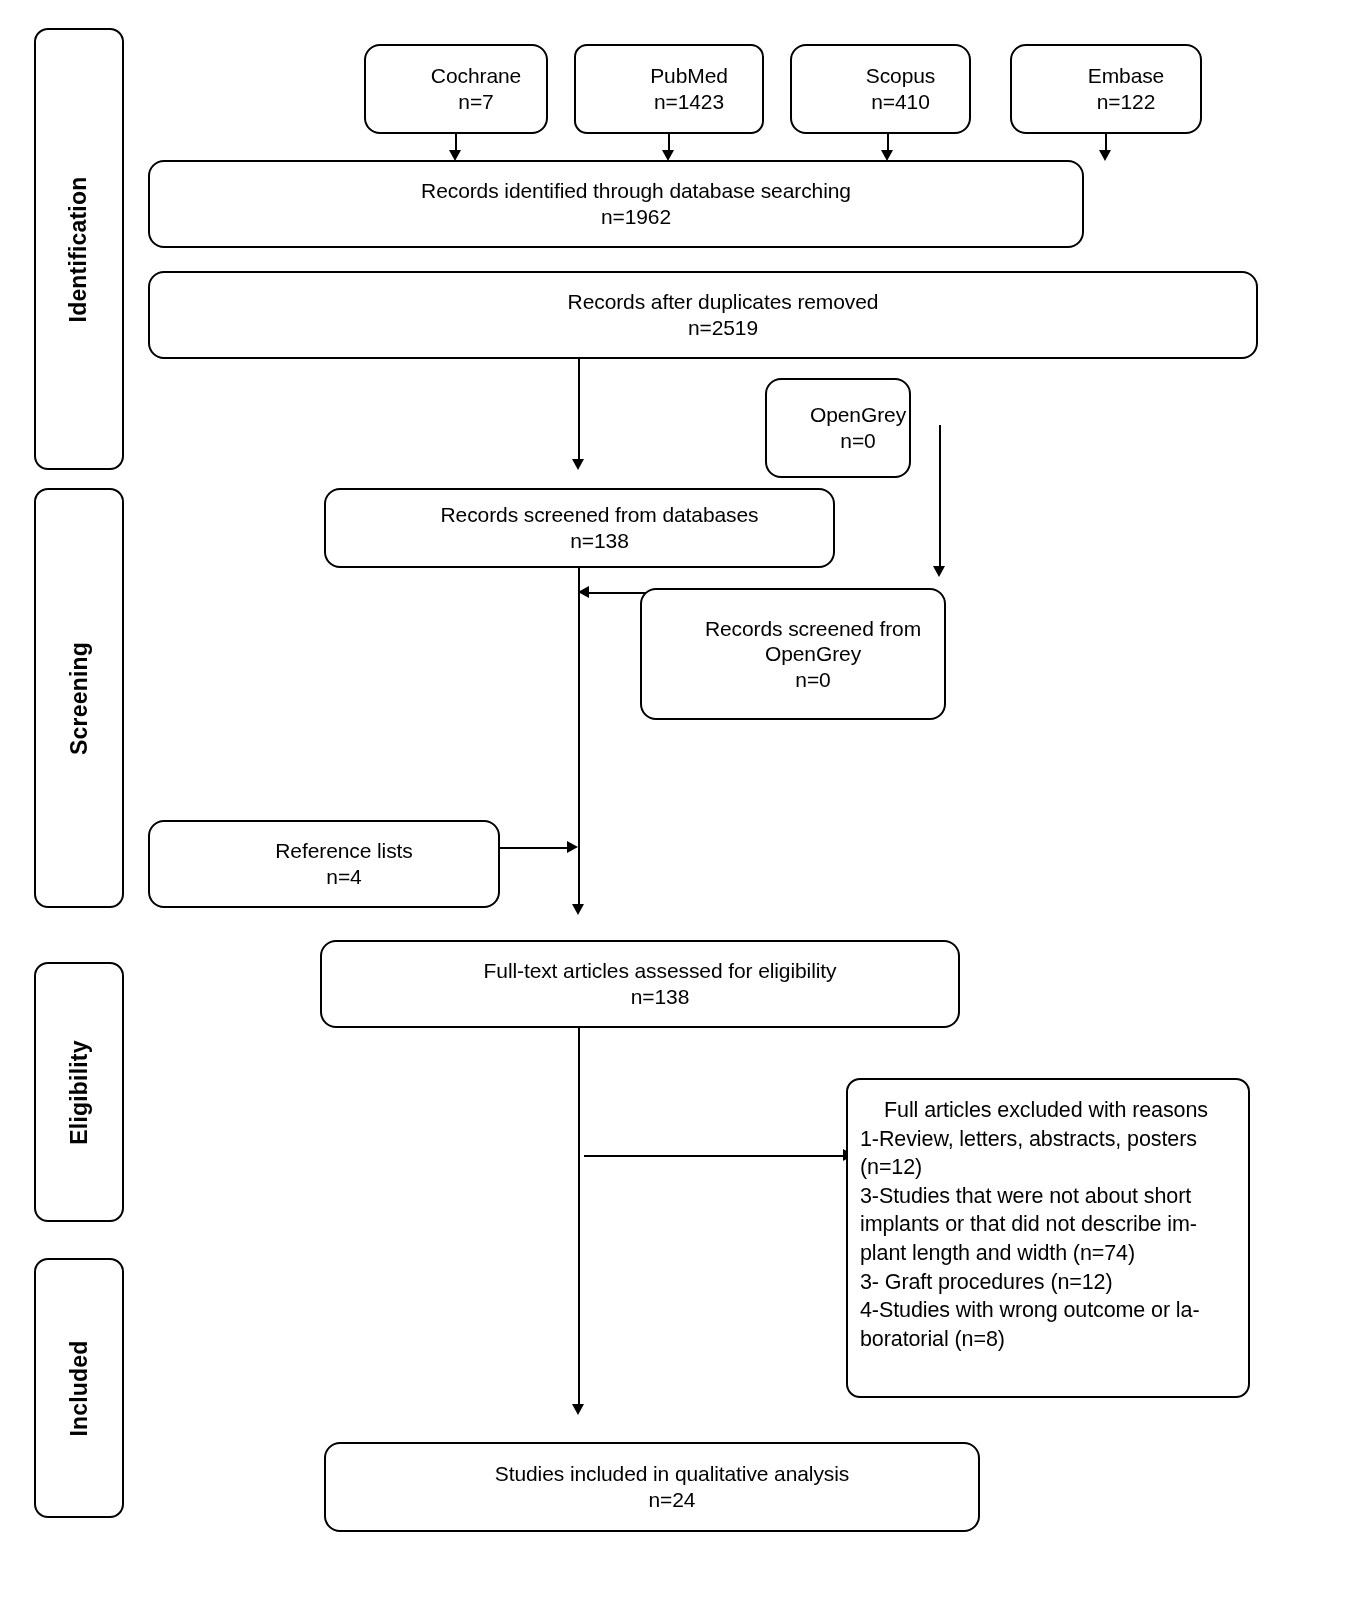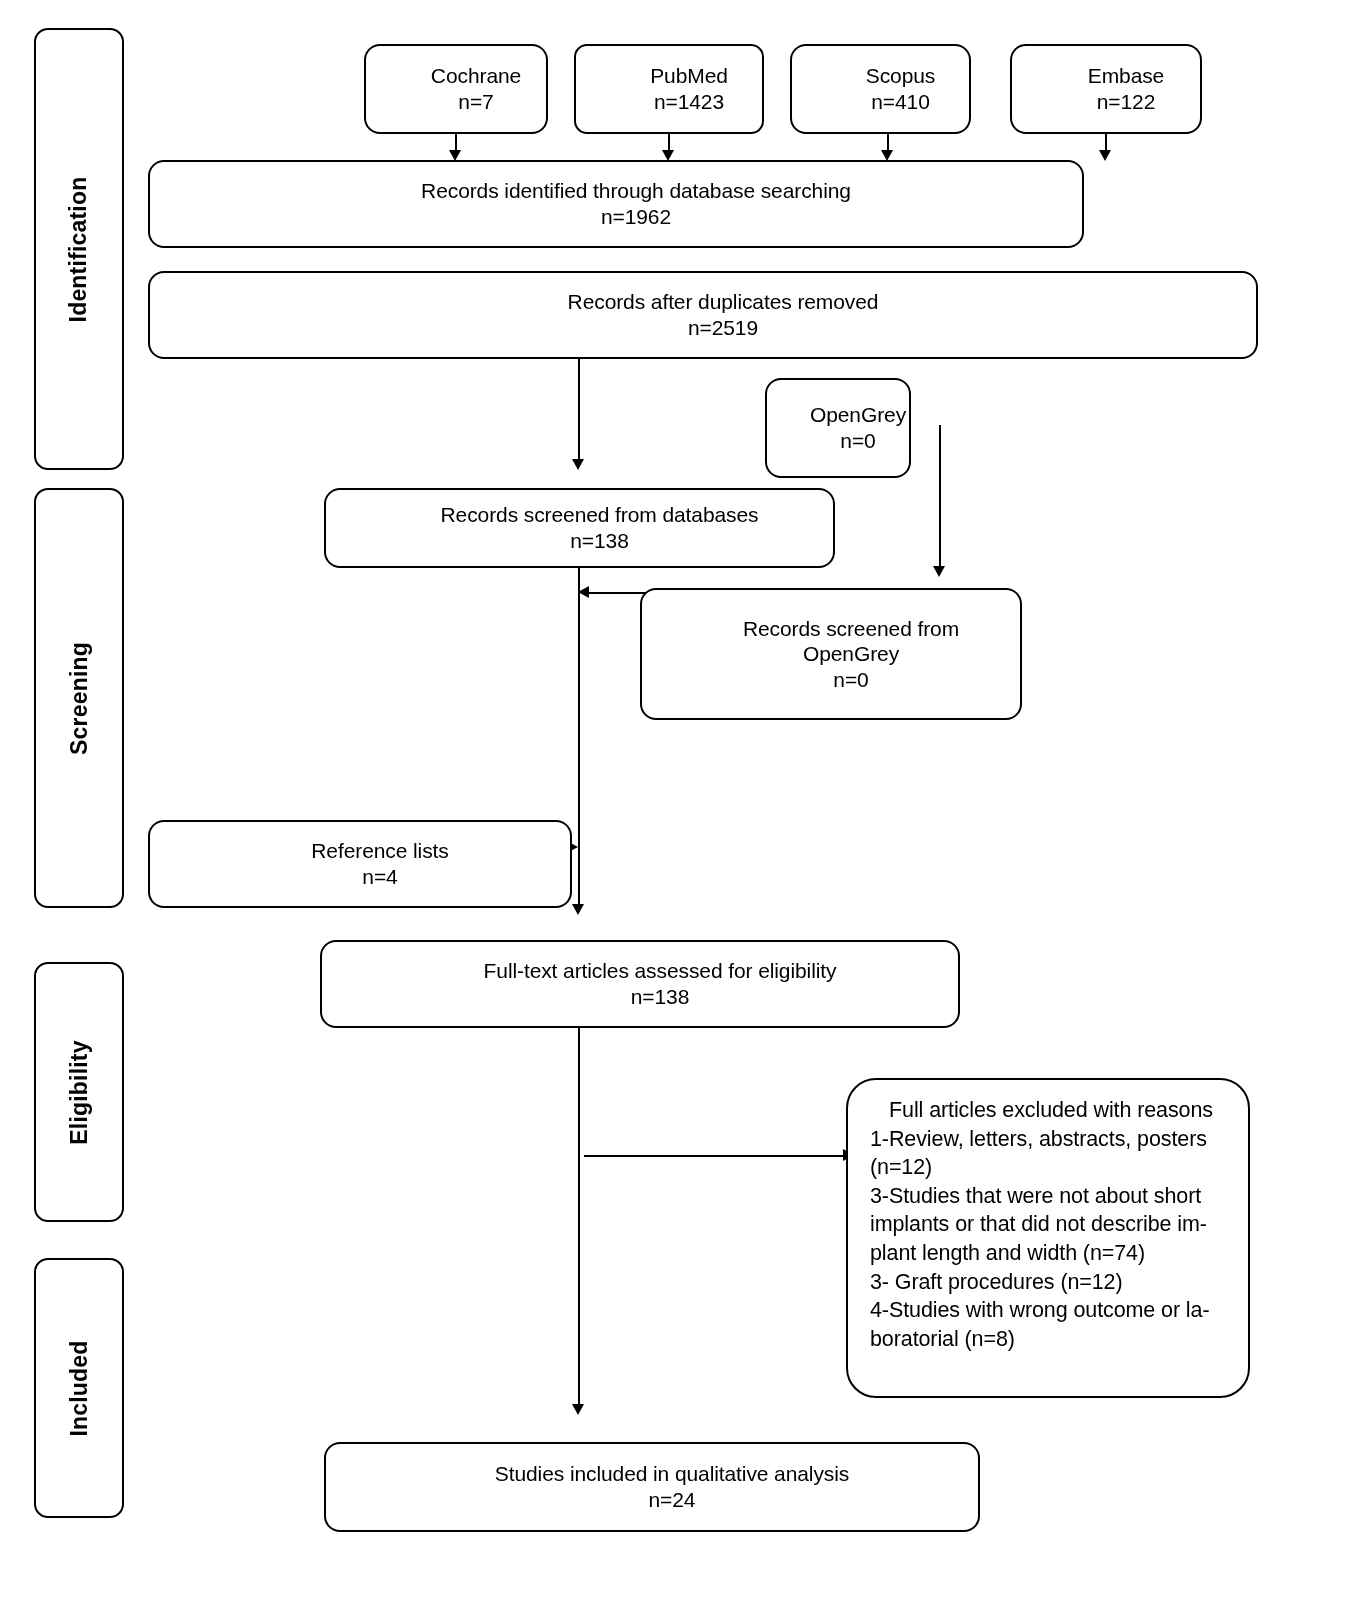--- a/index.html
+++ b/index.html
@@ -89,24 +89,24 @@
   .arrow-left {
     border-top: 6px solid transparent;
     border-bottom: 6px solid transparent;
     border-right: 11px solid #000000;
   }
 
   
   .node.reasons {
     display: block;
     text-align: left;
-    padding: 16px 16px 14px 22px;
+    padding: 16px 16px 14px 12px;
     line-height: 1.33;
     font-size: 21.5px;
-    border-radius: 30px;
+    border-radius: 14px;
   }
   .node.reasons .hdr {
     display: block;
     text-align: center;
     font-size: 21.5px;
   }
   .node.reasons .item {
     display: block;
   }
 </style>
@@ -198,35 +198,35 @@
   <div class="vline" style="left:939px; top:425px; height:145px;"></div>
   <div class="arrow-down" style="left:933px; top:566px;"></div>
 
   <div class="node" style="left:324px; top:488px; width:511px; height:80px;">
     <span class="txt">
       <span class="ln">Records screened from databases</span>
       <span class="ln">n=138</span>
     </span>
   </div>
 
-  <div class="node" style="left:640px; top:588px; width:382px; height:132px;">
+  <div class="node" style="left:640px; top:588px; width:306px; height:132px;">
     <span class="txt">
       <span class="ln">Records screened from</span>
       <span class="ln">OpenGrey</span>
       <span class="ln">n=0</span>
     </span>
   </div>
 
   <div class="hline" style="left:589px; top:592px; width:68px;"></div>
   <div class="arrow-left" style="left:578px; top:586px;"></div>
 
   <div class="vline" style="left:578px; top:568px; height:340px;"></div>
   <div class="arrow-down" style="left:572px; top:904px;"></div>
 
-  <div class="node" style="left:148px; top:820px; width:424px; height:88px;">
+  <div class="node" style="left:148px; top:820px; width:352px; height:88px;">
     <span class="txt">
       <span class="ln">Reference lists</span>
       <span class="ln">n=4</span>
     </span>
   </div>
 
   <div class="hline" style="left:500px; top:847px; width:67px;"></div>
   <div class="arrow-right" style="left:567px; top:841px;"></div>
 
   <div class="node" style="left:320px; top:940px; width:640px; height:88px;">

